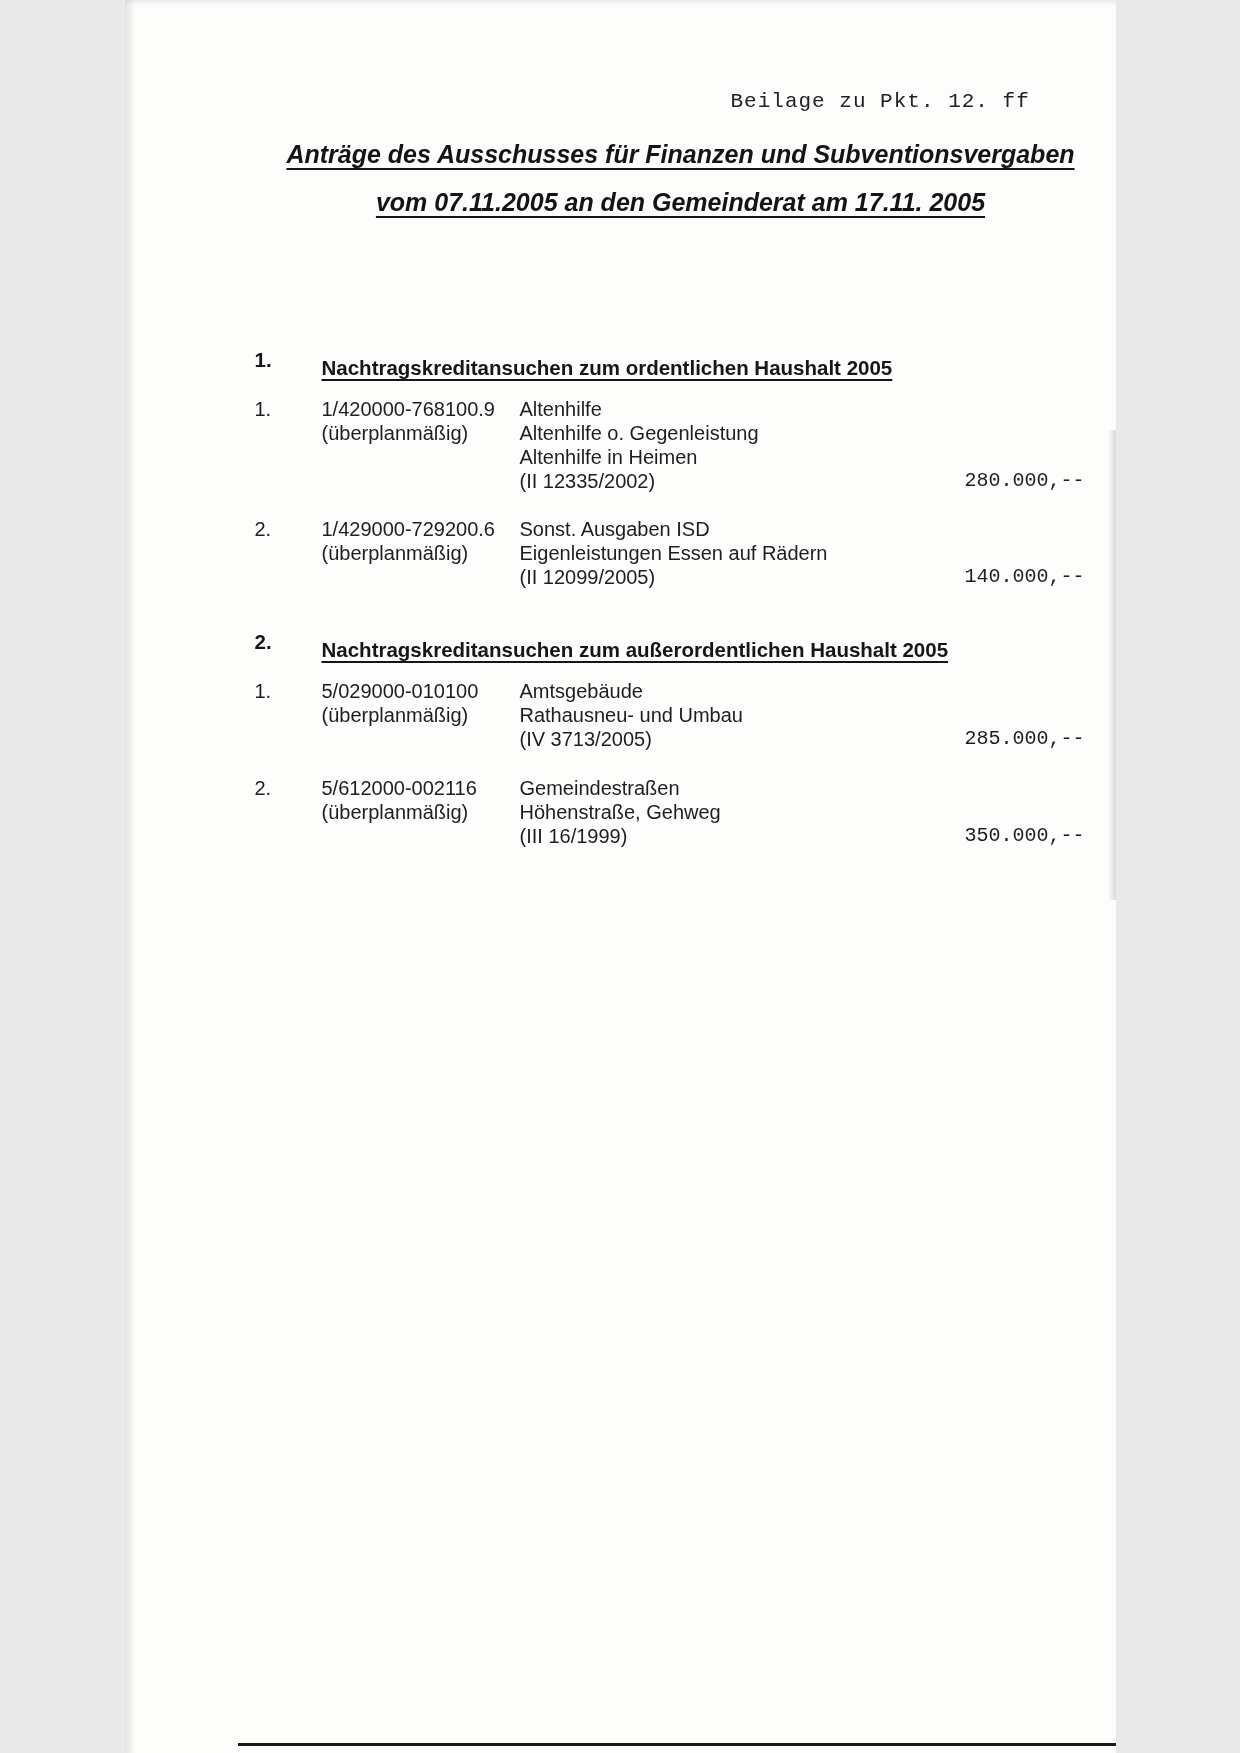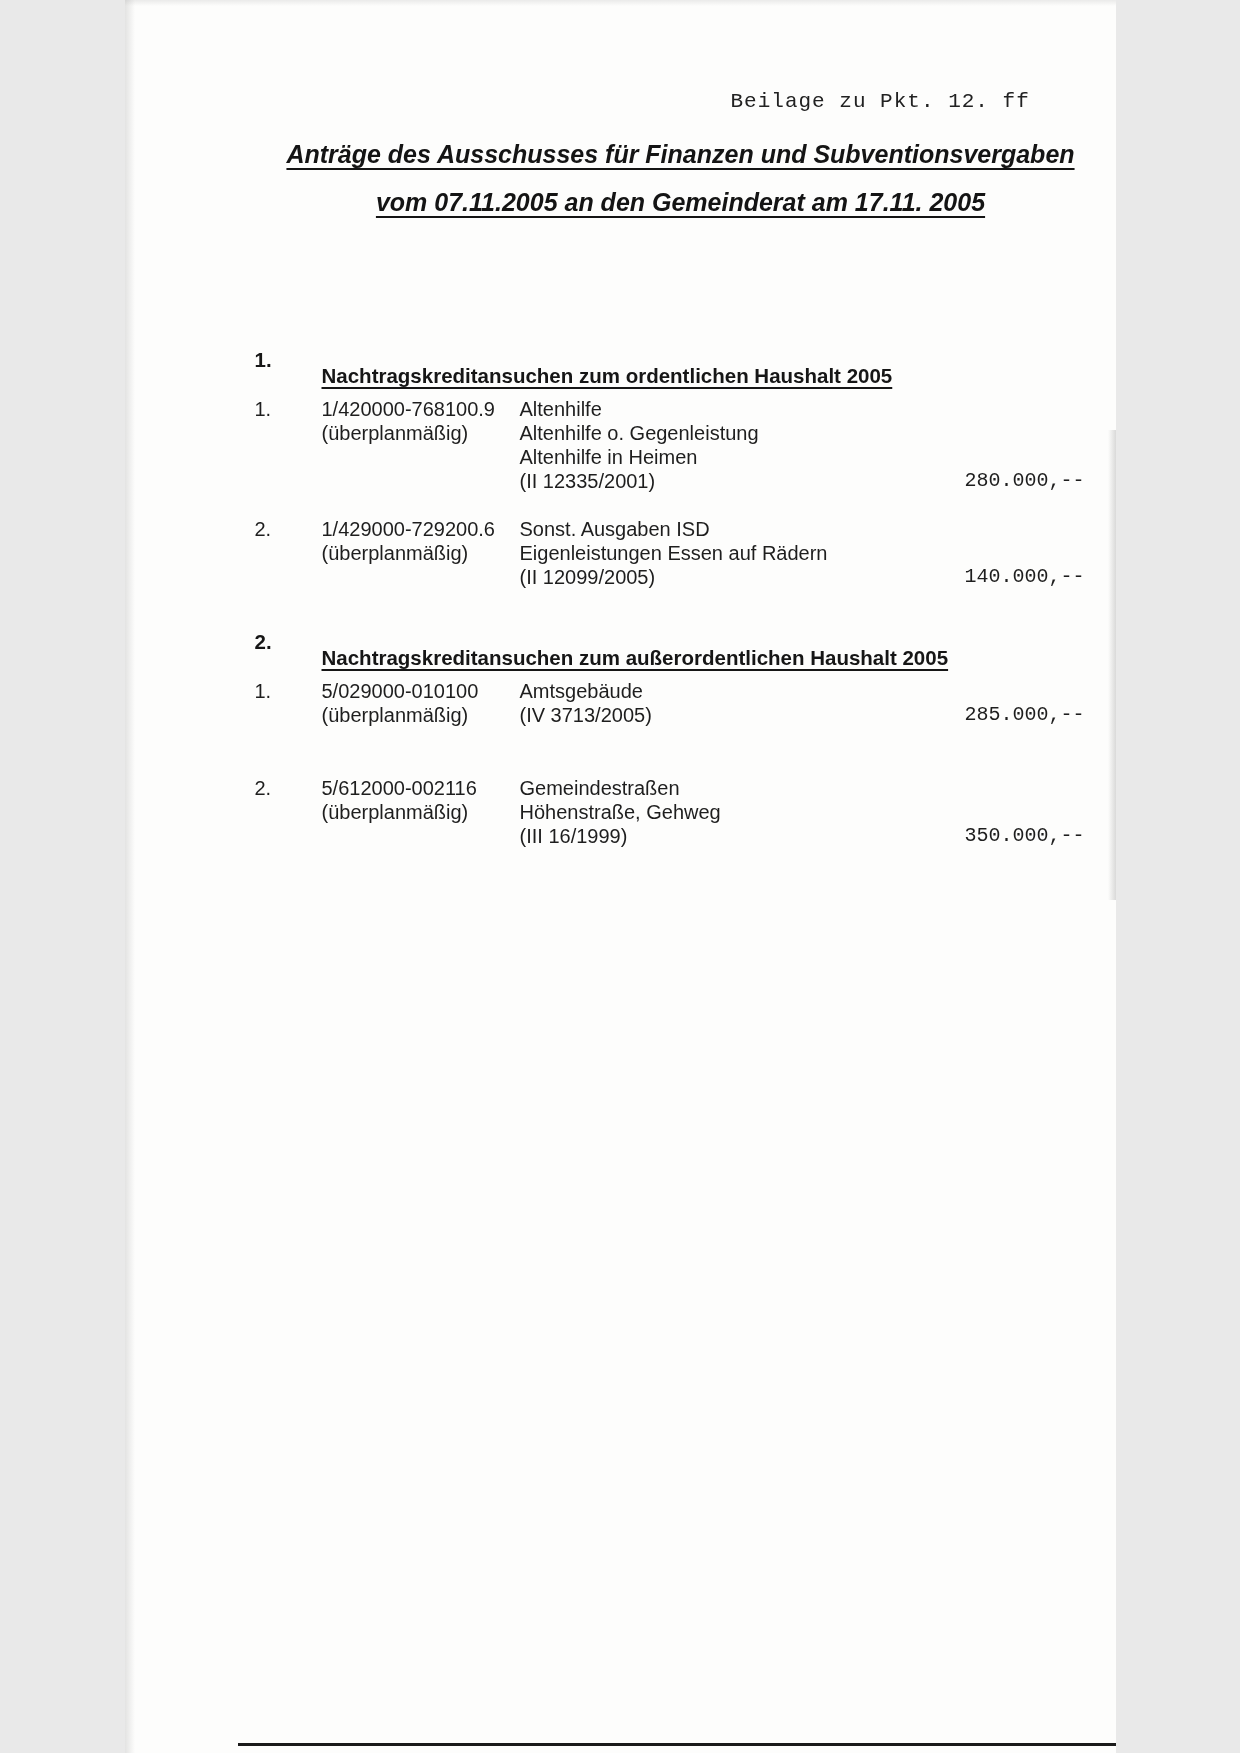--- a/index.html
+++ b/index.html
@@ -69,21 +69,21 @@
     width: 830px;
     font-size: 20.5px;
     font-weight: bold;
     color: #161616;
     white-space: nowrap;
   }
   .section-head .sec-num {
     position: absolute; left: 0; top: 0;
   }
   .section-head .sec-title {
-    position: absolute; left: 67px; top: 16px;
+    position: absolute; left: 67px; top: 8px;
     text-decoration: underline;
     text-decoration-thickness: 2px;
     text-underline-offset: 4px;
   }
 
   .item {
     position: absolute;
     left: 130px;
     width: 830px;
     display: grid;
@@ -126,21 +126,21 @@
   <div class="item" style="top:397px;">
     <div class="num">1.</div>
     <div class="acc">
       <div>1/420000-768100.9</div>
       <div>(überplanmäßig)</div>
     </div>
     <div class="desc">
       <div>Altenhilfe</div>
       <div>Altenhilfe o. Gegenleistung</div>
       <div>Altenhilfe in Heimen</div>
-      <div>(II 12335/2001)</div>
+      <div>(II 12335/2002)</div>
     </div>
     <div class="amount">280.000,--</div>
   </div>
 
   <div class="item" style="top:517px;">
     <div class="num">2.</div>
     <div class="acc">
       <div>1/429000-729200.6</div>
       <div>(überplanmäßig)</div>
     </div>
@@ -158,20 +158,21 @@
   </div>
 
   <div class="item" style="top:679px;">
     <div class="num">1.</div>
     <div class="acc">
       <div>5/029000-010100</div>
       <div>(überplanmäßig)</div>
     </div>
     <div class="desc">
       <div>Amtsgebäude</div>
+      <div>Rathausneu- und Umbau</div>
       <div>(IV 3713/2005)</div>
     </div>
     <div class="amount">285.000,--</div>
   </div>
 
   <div class="item" style="top:776px;">
     <div class="num">2.</div>
     <div class="acc">
       <div>5/612000-002116</div>
       <div>(überplanmäßig)</div>

